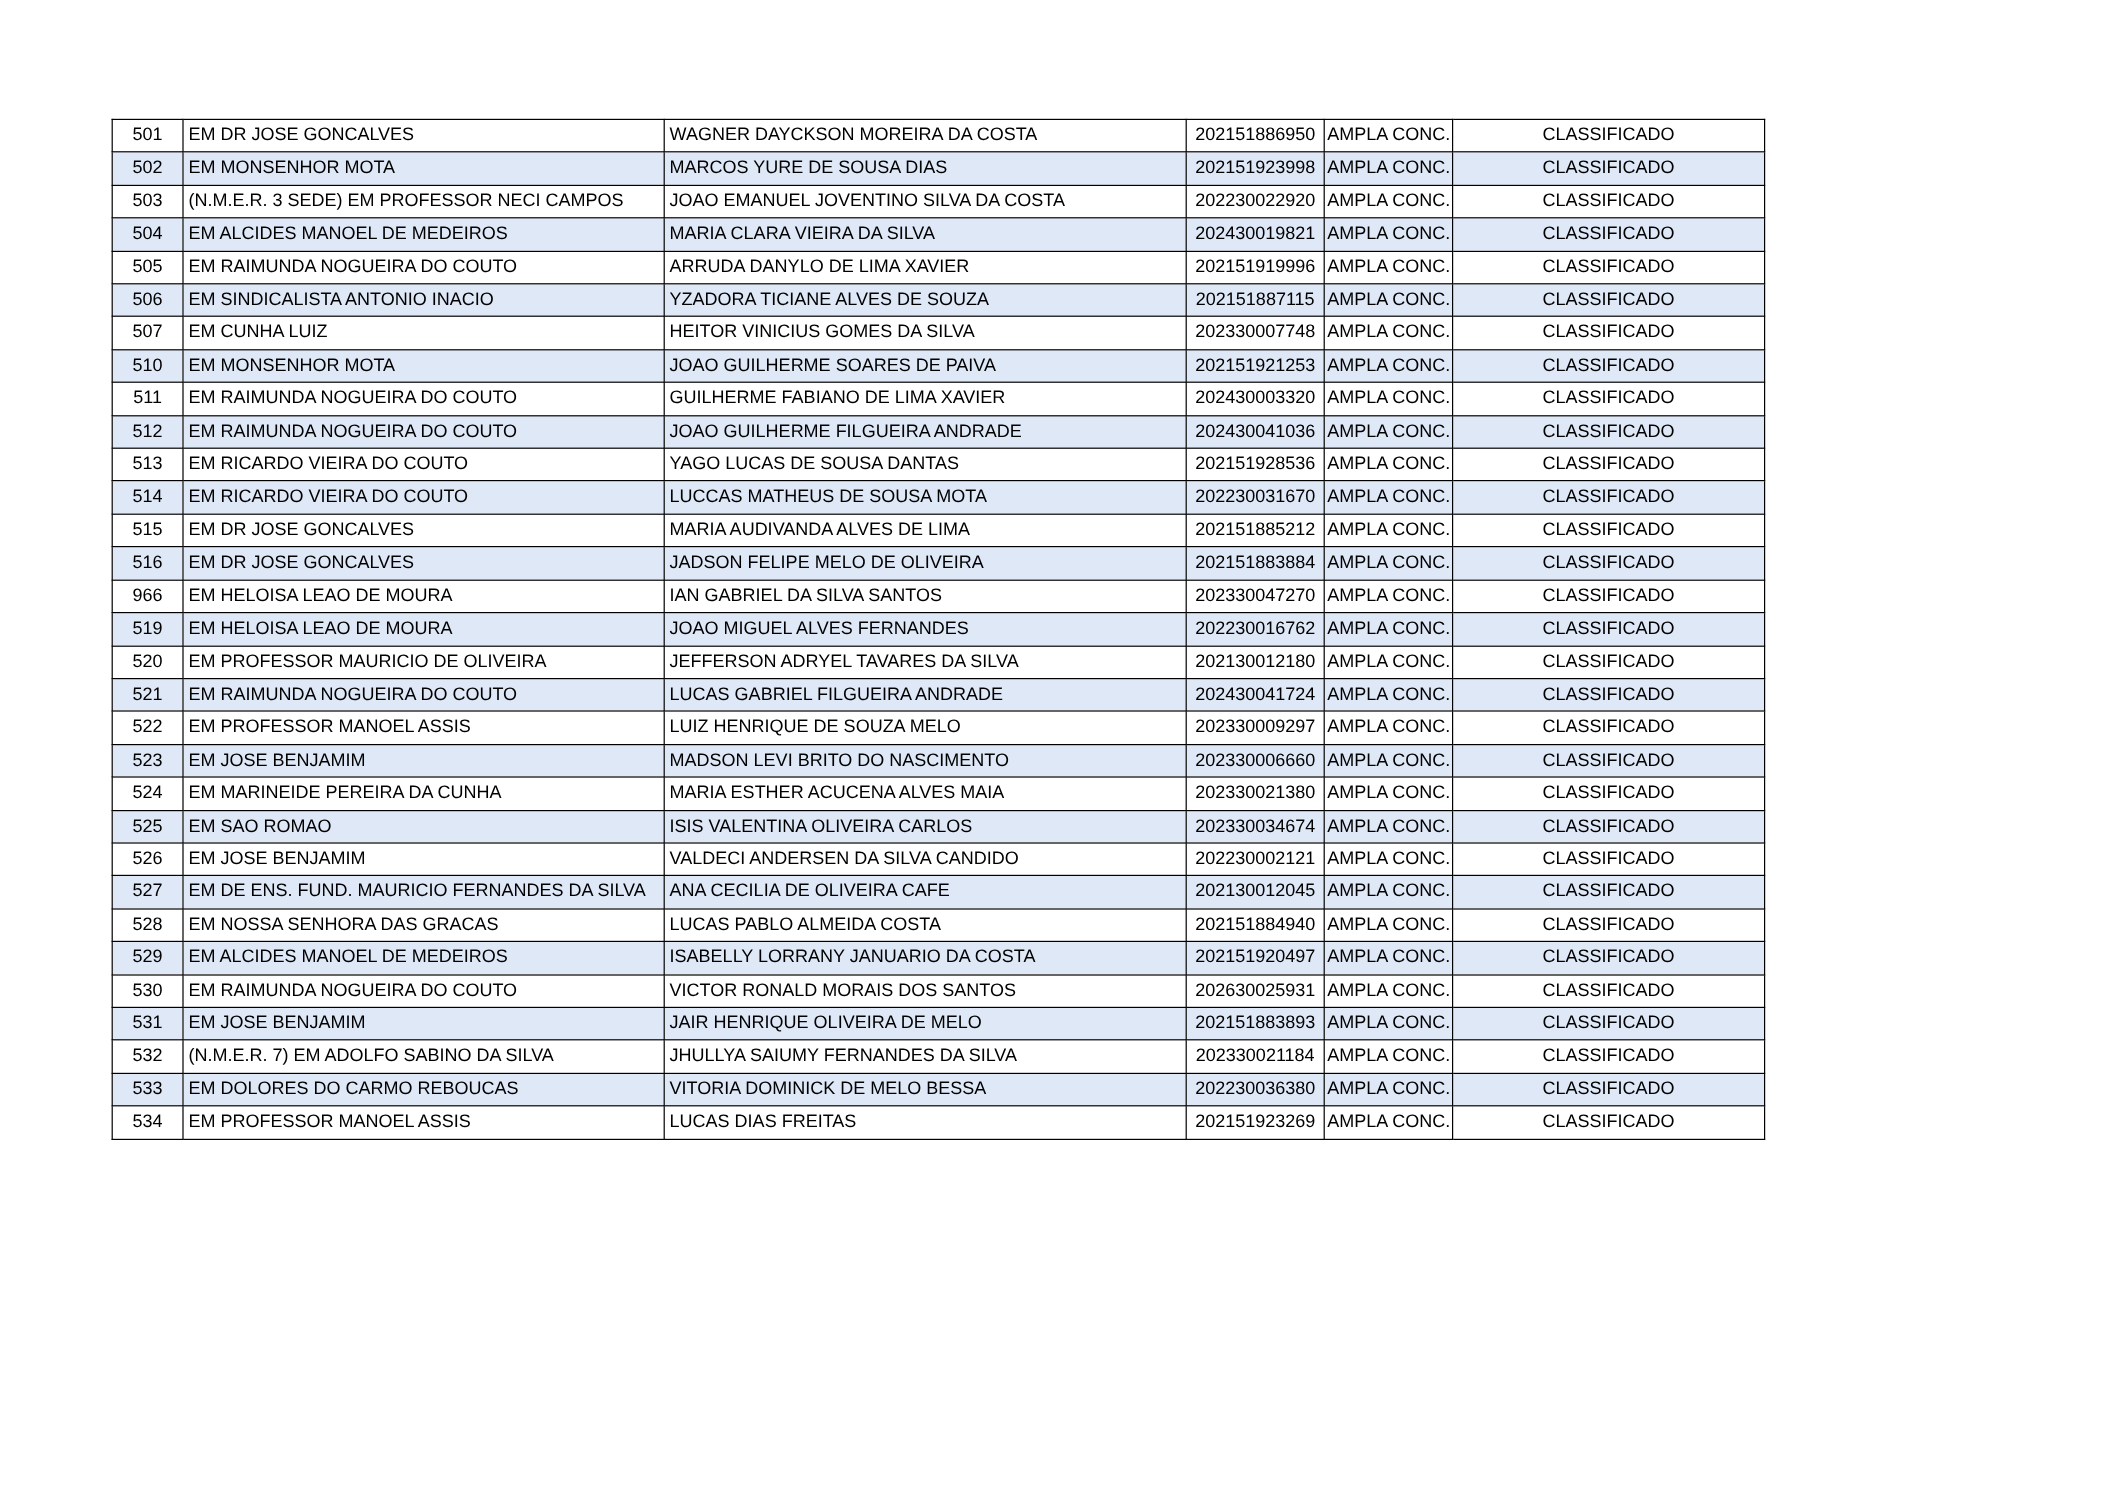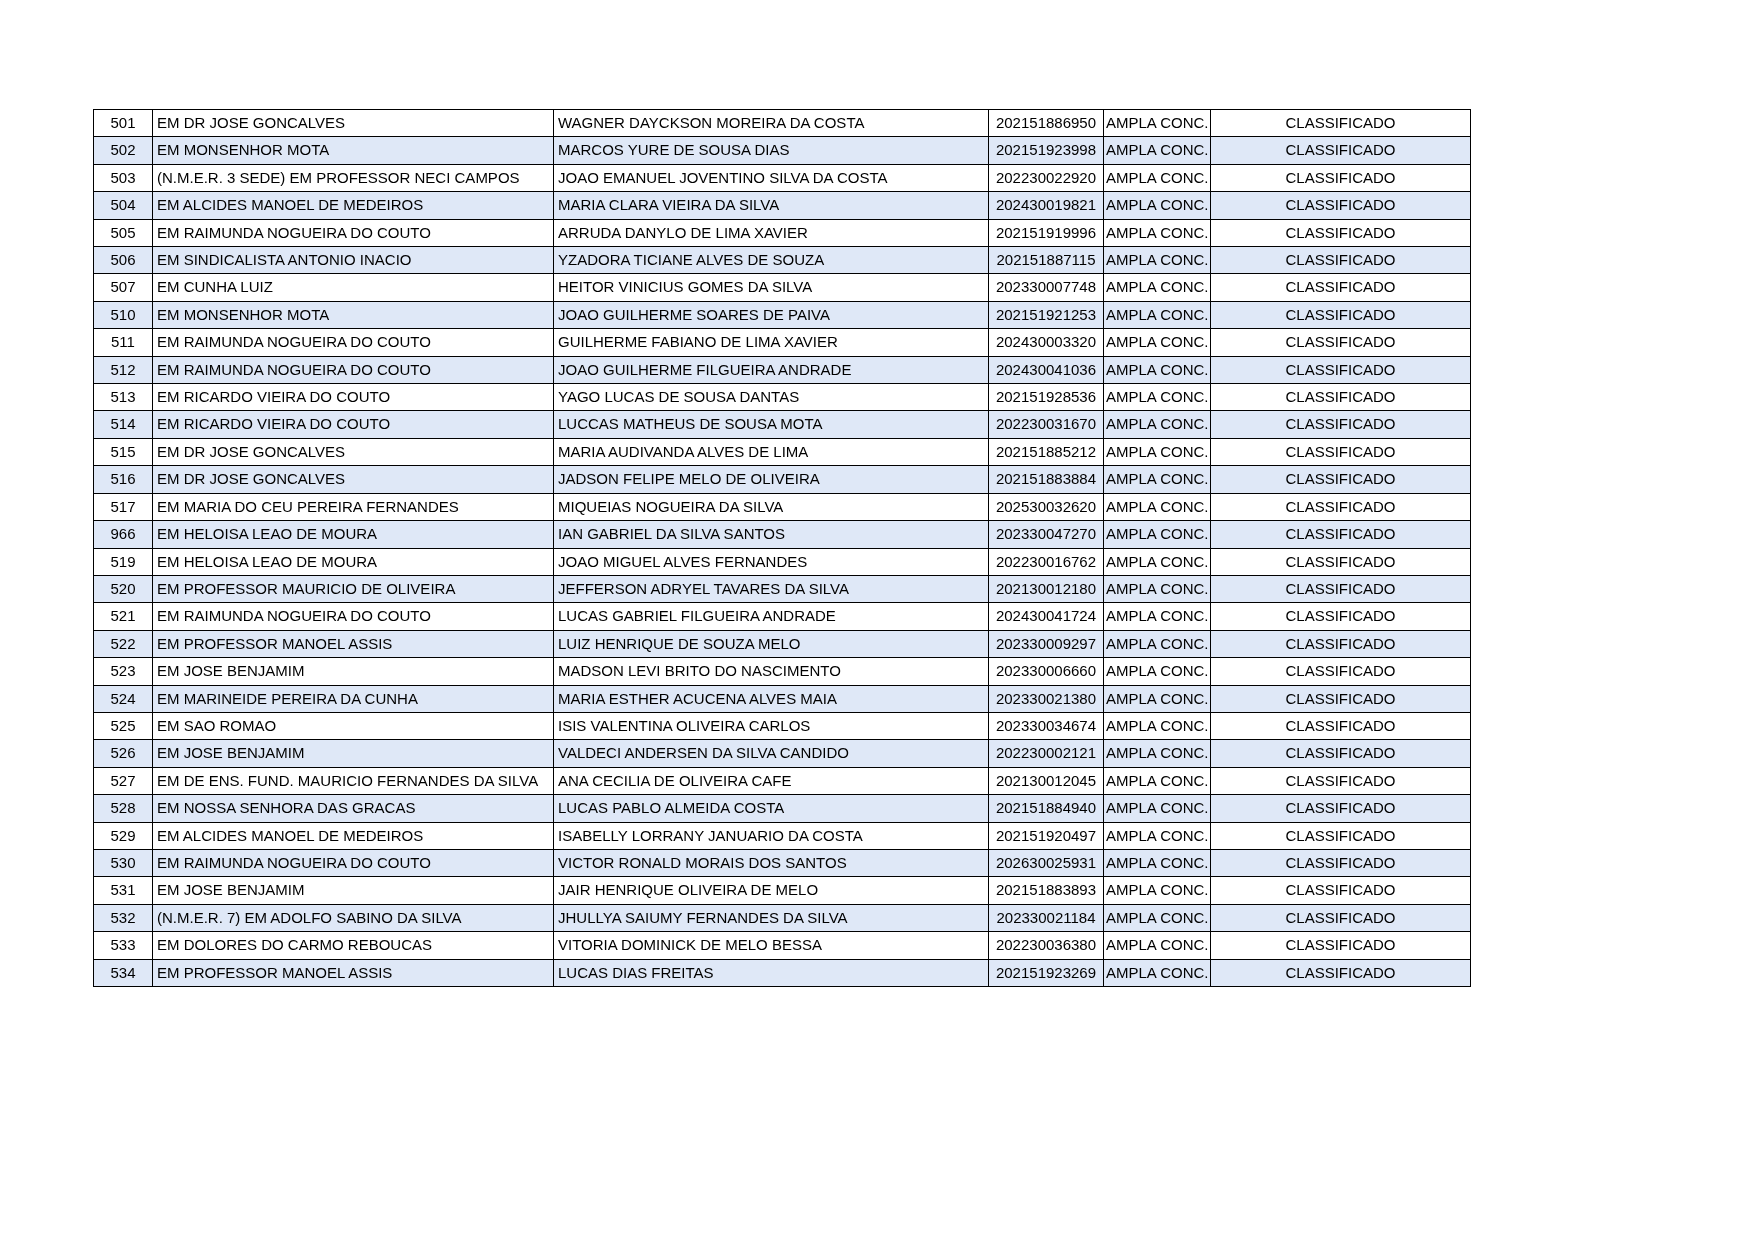--- a/index.html
+++ b/index.html
@@ -3,21 +3,21 @@
 <meta charset="utf-8">
 <style>
   :root { --stripe-color: #dfe8f7; --border-color: #000000; }
   html, body {
     margin: 0; padding: 0;
     width: 1757px; height: 1242px;
     background: #ffffff;
     font-family: "Liberation Sans", sans-serif;
   }
   .page { position: relative; width: 1757px; height: 1242px; background: #ffffff; }
-  .table-wrap { position: absolute; left: 93px; top: 109px; }
+  .table-wrap { position: absolute; left: 93px; top: 99px; }
   table.classification {
     border-collapse: collapse;
     table-layout: fixed;
     width: 1377px;
   }
   table.classification td {
     border: 1px solid var(--border-color);
     height: 26.4px;
     font-size: 15px;
     line-height: 26.4px;
@@ -152,28 +152,20 @@
           </tr>
           <tr>
             <td class="align-center">516</td>
             <td class="align-left">EM DR JOSE GONCALVES</td>
             <td class="align-left">JADSON FELIPE MELO DE OLIVEIRA</td>
             <td class="align-center">202151883884</td>
             <td class="align-center">AMPLA CONC.</td>
             <td class="align-center">CLASSIFICADO</td>
           </tr>
           <tr>
-            <td class="align-center">517</td>
-            <td class="align-left">EM MARIA DO CEU PEREIRA FERNANDES</td>
-            <td class="align-left">MIQUEIAS NOGUEIRA DA SILVA</td>
-            <td class="align-center">202530032620</td>
-            <td class="align-center">AMPLA CONC.</td>
-            <td class="align-center">CLASSIFICADO</td>
-          </tr>
-          <tr>
             <td class="align-center">966</td>
             <td class="align-left">EM HELOISA LEAO DE MOURA</td>
             <td class="align-left">IAN GABRIEL DA SILVA SANTOS</td>
             <td class="align-center">202330047270</td>
             <td class="align-center">AMPLA CONC.</td>
             <td class="align-center">CLASSIFICADO</td>
           </tr>
           <tr>
             <td class="align-center">519</td>
             <td class="align-left">EM HELOISA LEAO DE MOURA</td>

